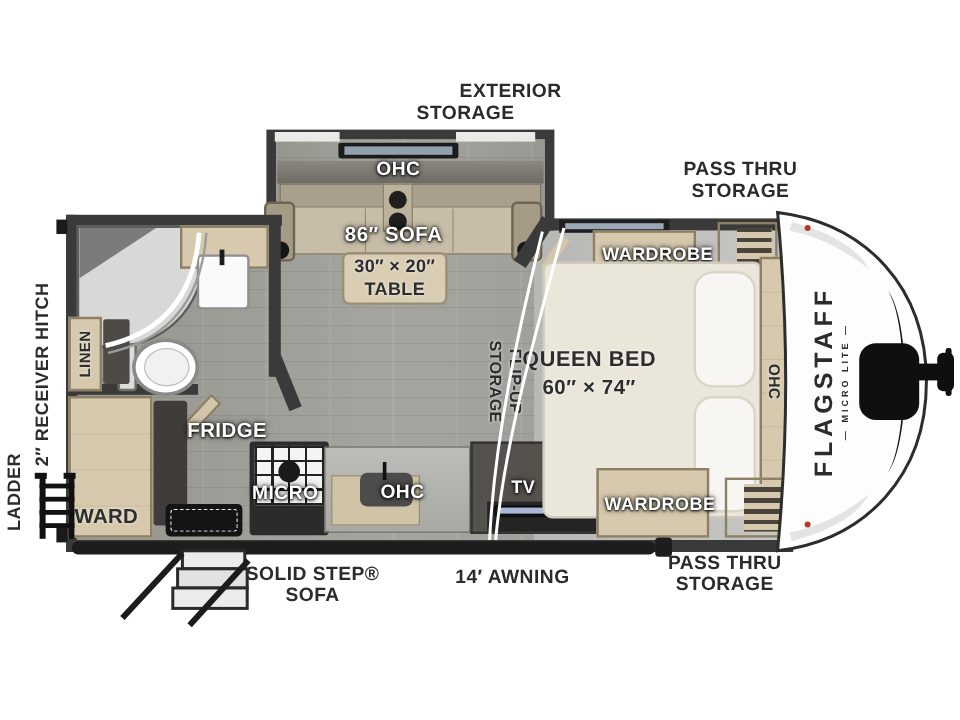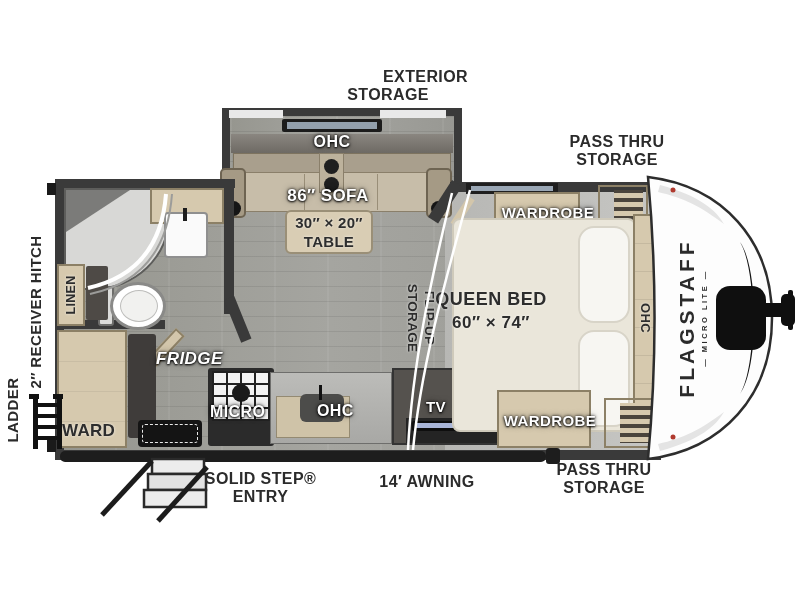--- a/index.html
+++ b/index.html
@@ -94,21 +94,21 @@
 
   <div class="abs cab" style="left:57px;top:264px;width:28px;height:62px;"></div>
   <div class="abs lbld rotccw" style="left:71px;top:295px;font-size:12.5px;">LINEN</div>
   <div class="abs" style="left:86px;top:266px;width:22px;height:54px;background:#4e4a46;border-radius:2px;"></div>
 
   <div class="abs" style="left:176px;top:328px;width:12px;height:68px;background:#d3c6ab;border:2px solid #8c8066;box-sizing:border-box;transform:rotate(43deg);transform-origin:top left;"></div>
 
   <div class="abs cab" style="left:57px;top:330px;width:70px;height:118px;background-image:linear-gradient(0deg,rgba(0,0,0,.06) 1px,transparent 1px);background-size:100% 30px;"></div>
   <div class="abs lbld" style="left:62px;top:421px;font-size:17px;">WARD</div>
   <div class="abs" style="left:128px;top:334px;width:28px;height:104px;background:#3f3c3a;border-radius:3px;"></div>
-  <div class="abs lblw" style="left:156px;top:349px;font-size:17px;font-style:italic;">FRIDGE</div>
+  <div class="abs lblw" style="left:156px;top:349px;font-size:17px;">FRIDGE</div>
 
   <div class="abs" style="left:138px;top:420px;width:64px;height:27px;background:#141414;border-radius:4px;"></div>
   <div class="abs" style="left:142px;top:424px;width:54px;height:17px;border:1px dashed #e8e8e8;border-radius:3px;"></div>
 
   <div class="abs" style="left:208px;top:368px;width:66px;height:78px;background:#2b2b2b;border-radius:3px;"></div>
   <div class="abs" style="left:212px;top:371px;width:58px;height:50px;background:#f4f4f4;
        background-image:repeating-linear-gradient(0deg,#222 0,#222 2px,transparent 2px,transparent 12px),
                         repeating-linear-gradient(90deg,#222 0,#222 2px,transparent 2px,transparent 14px);"></div>
   <div class="abs" style="left:232px;top:384px;width:18px;height:18px;background:#1a1a1a;border-radius:50%;"></div>
   <div class="abs lblw" style="left:210px;top:403px;font-size:16px;">MICRO</div>
@@ -210,21 +210,21 @@
     <span style="display:block;">STORAGE</span>
   </div>
 
   <div class="abs ann" style="left:524px;top:461px;width:160px;">
     <span style="display:block;">PASS THRU</span>
     <span style="display:block;">STORAGE</span>
   </div>
 
   <div class="abs ann" style="left:178px;top:470px;width:165px;">
     <span style="display:block;">SOLID STEP®</span>
-    <span style="display:block;">ENTRY</span>
+    <span style="display:block;">SOFA</span>
   </div>
 
   <div class="abs ann" style="left:352px;top:473px;width:150px;">14′ AWNING</div>
 
   <div class="abs ann rotccw" style="left:36px;top:312px;font-size:15px;">2″ RECEIVER HITCH</div>
   <div class="abs ann rotccw" style="left:13px;top:410px;font-size:15px;">LADDER</div>
 
 </div>
 
 </body></html>

